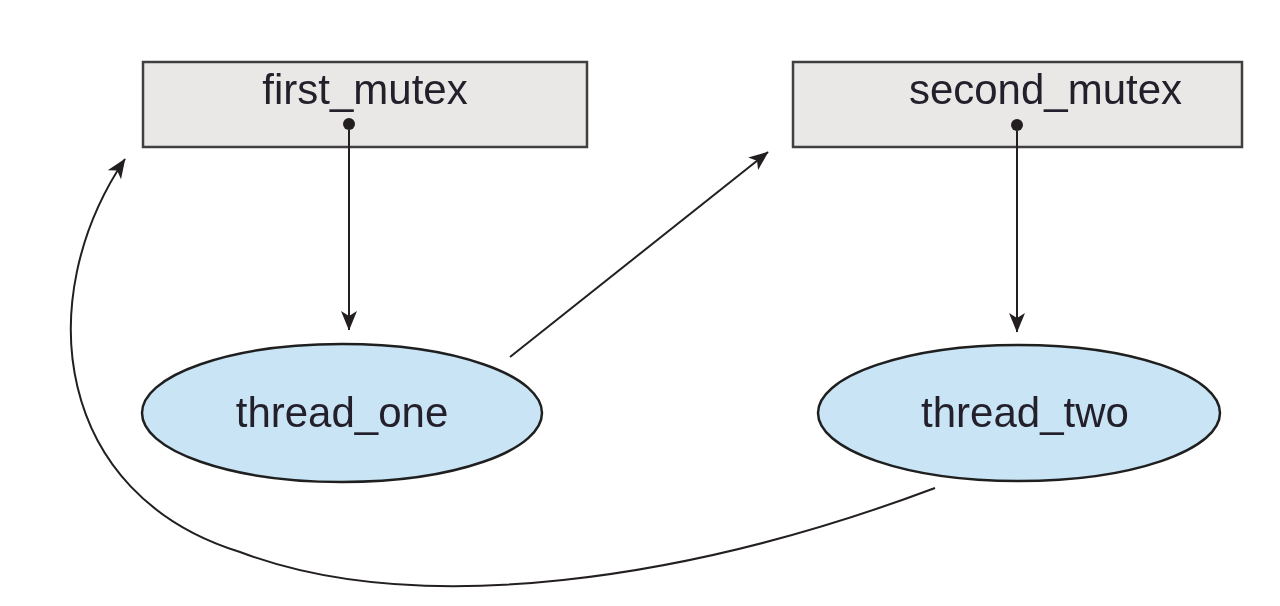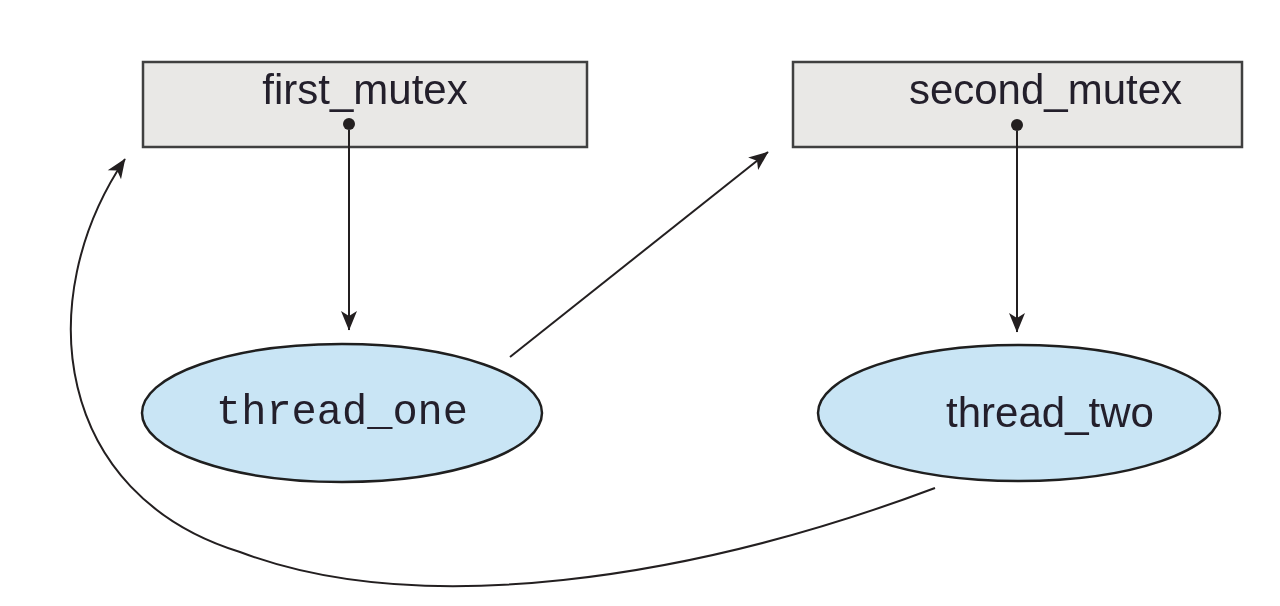--- a/index.html
+++ b/index.html
@@ -82,17 +82,17 @@
 
     <path class="edge" d="M1017,131 L1017,332" marker-end="url(#arrow)"></path>
 
     <path class="edge" d="M935,488 C690,580 420,620 240,552 C55,495 30,300 125,159" marker-end="url(#arrow)"></path>
   </svg>
 
   <div class="label" style="left:143px; top:62px; width:444px; height:56px;">first_mutex</div>
 
   <div class="label" style="left:793px; top:62px; width:449px; height:56px;padding-left:28px;">second_mutex</div>
 
-  <div class="label" style="left:142px; top:344px; width:400px; height:138px;font-family:Liberation Mono, monospace;">thread_one</div>
+  <div class="label" style="left:142px; top:344px; width:400px; height:138px;">thread_one</div>
 
-  <div class="label" style="left:849px; top:345px; width:402px; height:136px;">thread_two</div>
+  <div class="label" style="left:824px; top:345px; width:402px; height:136px;">thread_two</div>
 
 </div>
 
 </body></html>

